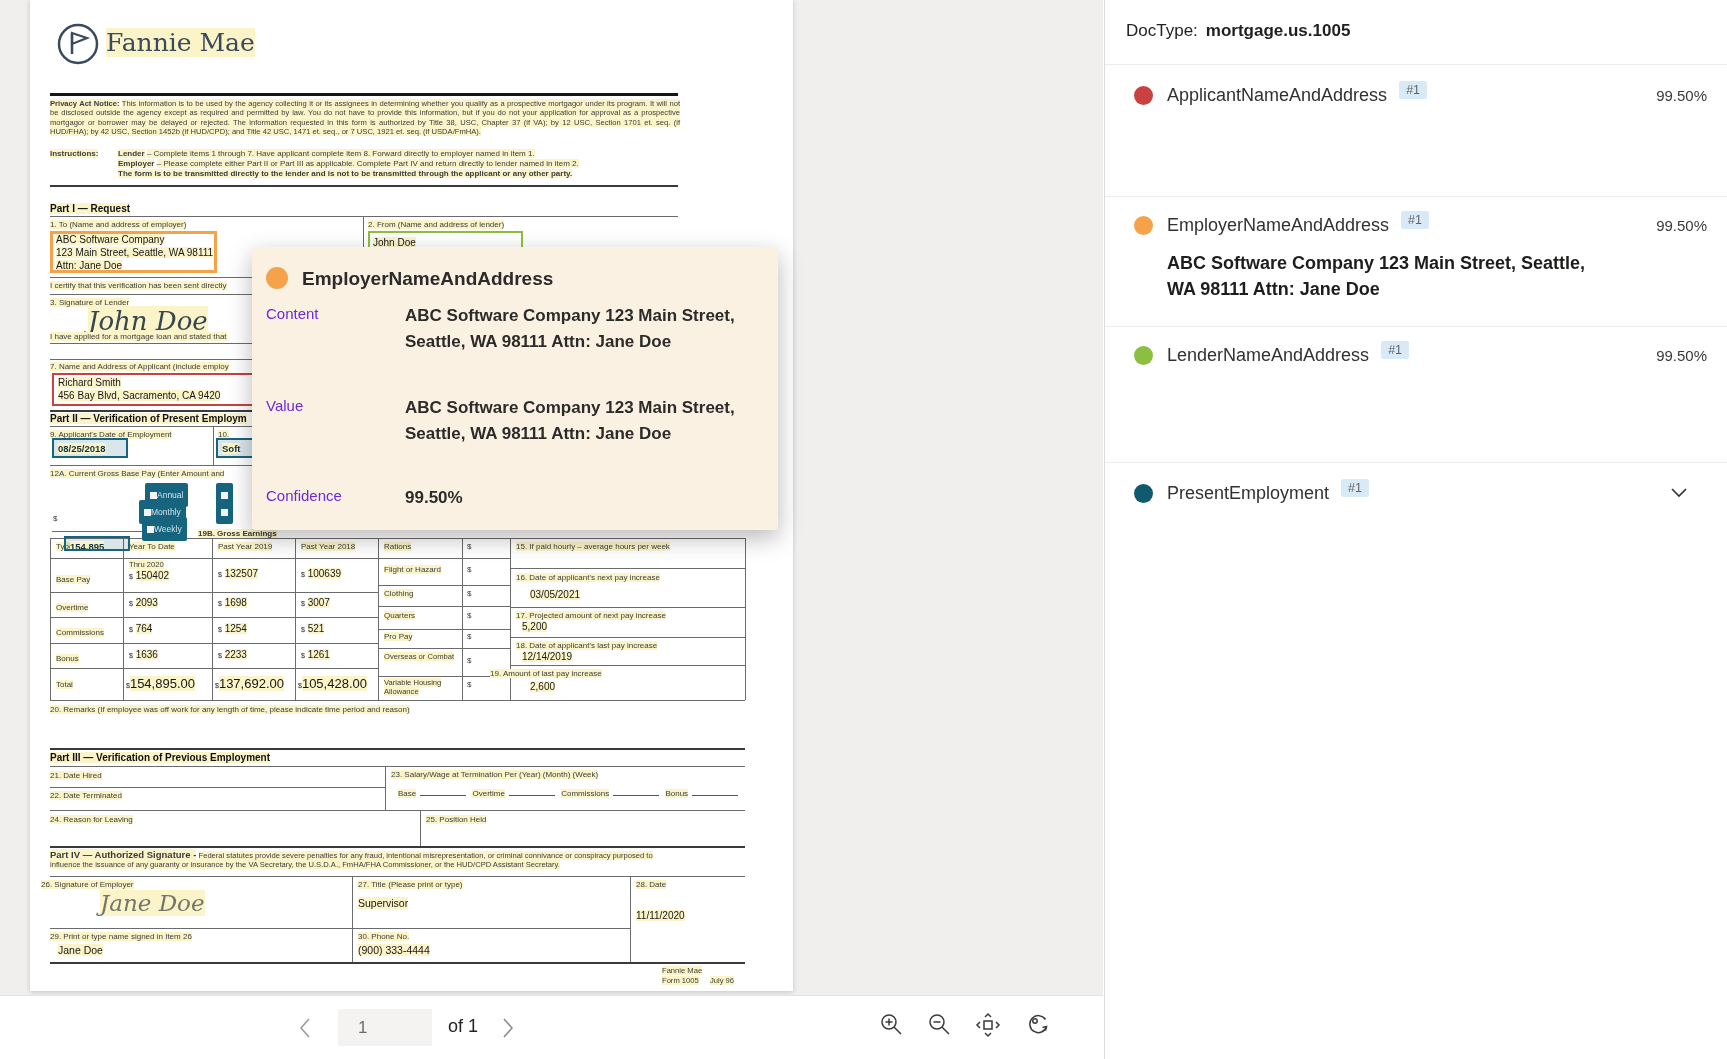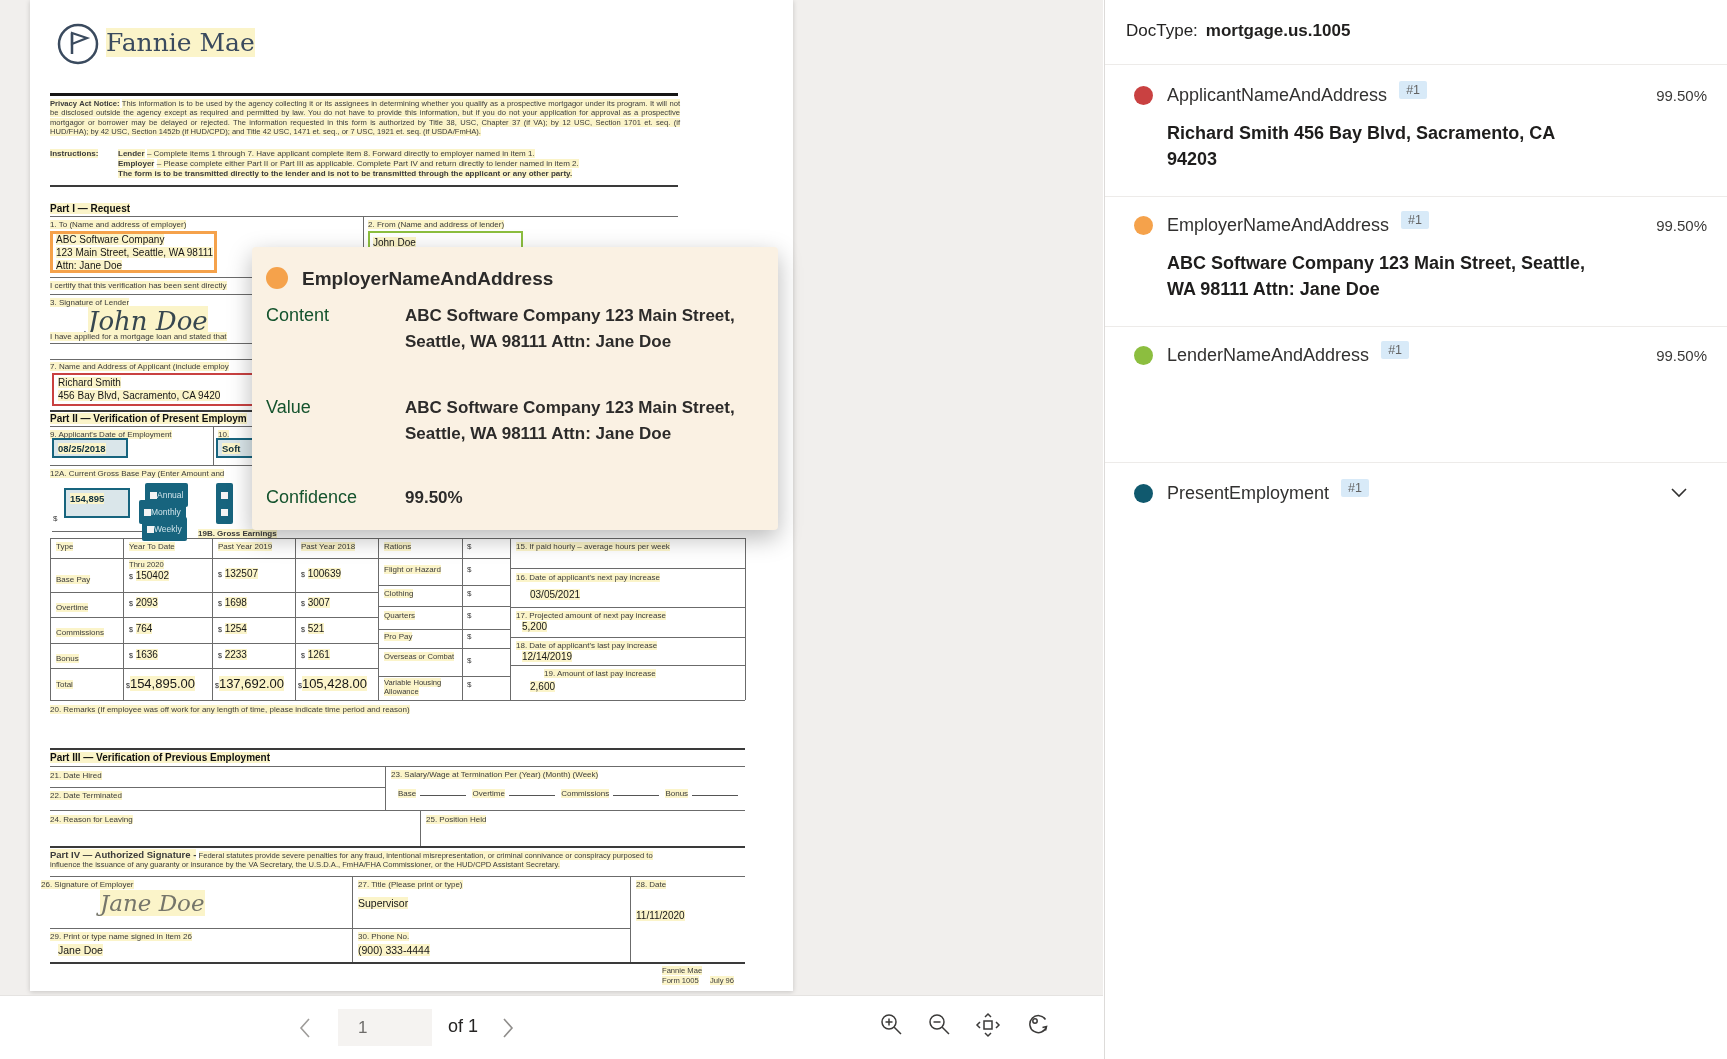--- a/index.html
+++ b/index.html
@@ -35,21 +35,21 @@
   
   .brand-name { position:absolute; left:76px; top:28px; font-family:"DejaVu Serif", serif;
                 font-size:25px; color:#3A4A5E; }
   .form-title { position:absolute; left:20px; top:66px; font-size:21px; font-weight:bold; color:#0e0e0e; }
 
   
   .tip { position:absolute; left:222px; top:247px; width:526px; height:283px; background:#FAF1E3;
          border-radius:4px; box-shadow:0 8px 24px rgba(0,0,0,.28); z-index:6; }
   .tip-dot { position:absolute; left:14px; top:20px; width:22px; height:22px; border-radius:50%; }
   .tip-title { position:absolute; left:50px; top:21px; font-size:19px; font-weight:bold; color:#2c2b2a; }
-  .tip-label { position:absolute; left:14px; font-size:18px; color:#14532d; }
+  .tip-label { position:absolute; left:14px; font-size:15px; color:#6d28d9; }
   .tip-val { position:absolute; left:153px; width:335px; font-size:17px; font-weight:600; color:#2c2b2a; line-height:26px; }
 
   
   .toolbar { position:absolute; left:0; top:995px; width:1103px; height:64px; background:#fff;
              border-top:1px solid #E5E3E1; }
   .tb-btn { position:absolute; background:none; border:none; cursor:pointer; padding:0; }
   .page-input { position:absolute; left:338px; top:13px; width:94px; height:37px; background:#F5F3F1;
                 border:none; font-size:17px; color:#6E6C6A; padding-left:20px; font-family:"Liberation Sans",sans-serif; }
   .of-label { position:absolute; left:448px; top:20px; font-size:18px; color:#252423; }
 
@@ -143,21 +143,21 @@
         <span class="sq"></span>
         <span>Weekly</span>
       </div>
     <div class="chip" style="left:186px;top:483px">
         <span class="sq"></span>
       </div>
     <div class="chip" style="left:186px;top:500px">
         <span class="sq"></span>
       </div>
     <div class="fl" style="left:23px;top:514px">$</div>
-    <div class="tealbox" style="left:34px;top:488px;width:66px;height:30px">
+    <div class="tealbox" style="left:34px;top:536px;width:66px;height:15px">
         <span>154,895</span>
       </div>
     <div class="hr" style="left:22px;top:531px;width:92px"></div>
 
     <div class="fl b" style="left:168px;top:529px"><span class="hl">19B. Gross Earnings</span></div>
     <div class="hr" style="left:20px;top:538px;width:695px"></div>
     <div class="hr" style="left:20px;top:558px;width:460px"></div>
     <div class="hr" style="left:20px;top:592px;width:328px"></div>
     <div class="hr" style="left:20px;top:617px;width:328px"></div>
     <div class="hr" style="left:20px;top:643px;width:328px"></div>
@@ -227,21 +227,21 @@
     <div class="fl" style="left:437px;top:656px">$</div>
     <div class="fl" style="left:437px;top:680px">$</div>
 
     <div class="fl" style="left:486px;top:542px"><span class="hl">15. If paid hourly – average hours per week</span></div>
     <div class="fl" style="left:486px;top:573px"><span class="hl">16. Date of applicant's next pay increase</span></div>
     <div class="fv" style="left:500px;top:589px"><span class="hl">03/05/2021</span></div>
     <div class="fl" style="left:486px;top:611px"><span class="hl">17. Projected amount of next pay increase</span></div>
     <div class="fv" style="left:492px;top:621px"><span class="hl">5,200</span></div>
     <div class="fl" style="left:486px;top:641px"><span class="hl">18. Date of applicant's last pay increase</span></div>
     <div class="fv" style="left:492px;top:651px"><span class="hl">12/14/2019</span></div>
-    <div class="fl" style="left:514px;top:669px"><span class="hl">19. Amount of last pay increase</span></div>
+    <div class="fl" style="left:460px;top:669px"><span class="hl">19. Amount of last pay increase</span></div>
     <div class="fv" style="left:500px;top:681px"><span class="hl">2,600</span></div>
 
     <div class="fl" style="left:20px;top:705px"><span class="hl">20. Remarks (If employee was off work for any length of time, please indicate time period and reason)</span></div>
 
     <div class="hr2" style="left:20px;top:748px;width:695px"></div>
     <div class="ph" style="left:20px;top:752px"><span class="hl">Part III — Verification of Previous Employment</span></div>
     <div class="hr" style="left:20px;top:766px;width:695px"></div>
     <div class="vr" style="left:355px;top:766px;height:44px"></div>
     <div class="fl" style="left:20px;top:771px"><span class="hl">21. Date Hired</span></div>
     <div class="hr" style="left:20px;top:787px;width:335px"></div>
@@ -345,21 +345,20 @@
     <span>DocType:</span><b>mortgage.us.1005</b>
   </div>
   <div class="psep" style="top:64px"></div>
 
   <div class="prow" style="top:82px">
     <span class="pdot" style="background-color: rgb(201, 65, 65);"></span>
     <span class="pname">ApplicantNameAndAddress</span>
     <span class="pbadge">#1</span>
     <span class="pconf">99.50%</span>
   </div>
-  <div class="pval" style="top:120px">Richard Smith 456 Bay Blvd, Sacramento, CA 94203</div>
   <div class="psep" style="top:196px"></div>
 
   <div class="prow" style="top:212px">
     <span class="pdot" style="background-color: rgb(245, 162, 75);"></span>
     <span class="pname">EmployerNameAndAddress</span>
     <span class="pbadge">#1</span>
     <span class="pconf">99.50%</span>
   </div>
   <div class="pval" style="top:250px">ABC Software Company 123 Main Street, Seattle, WA 98111 Attn: Jane Doe</div>
   <div class="psep" style="top:326px"></div>

